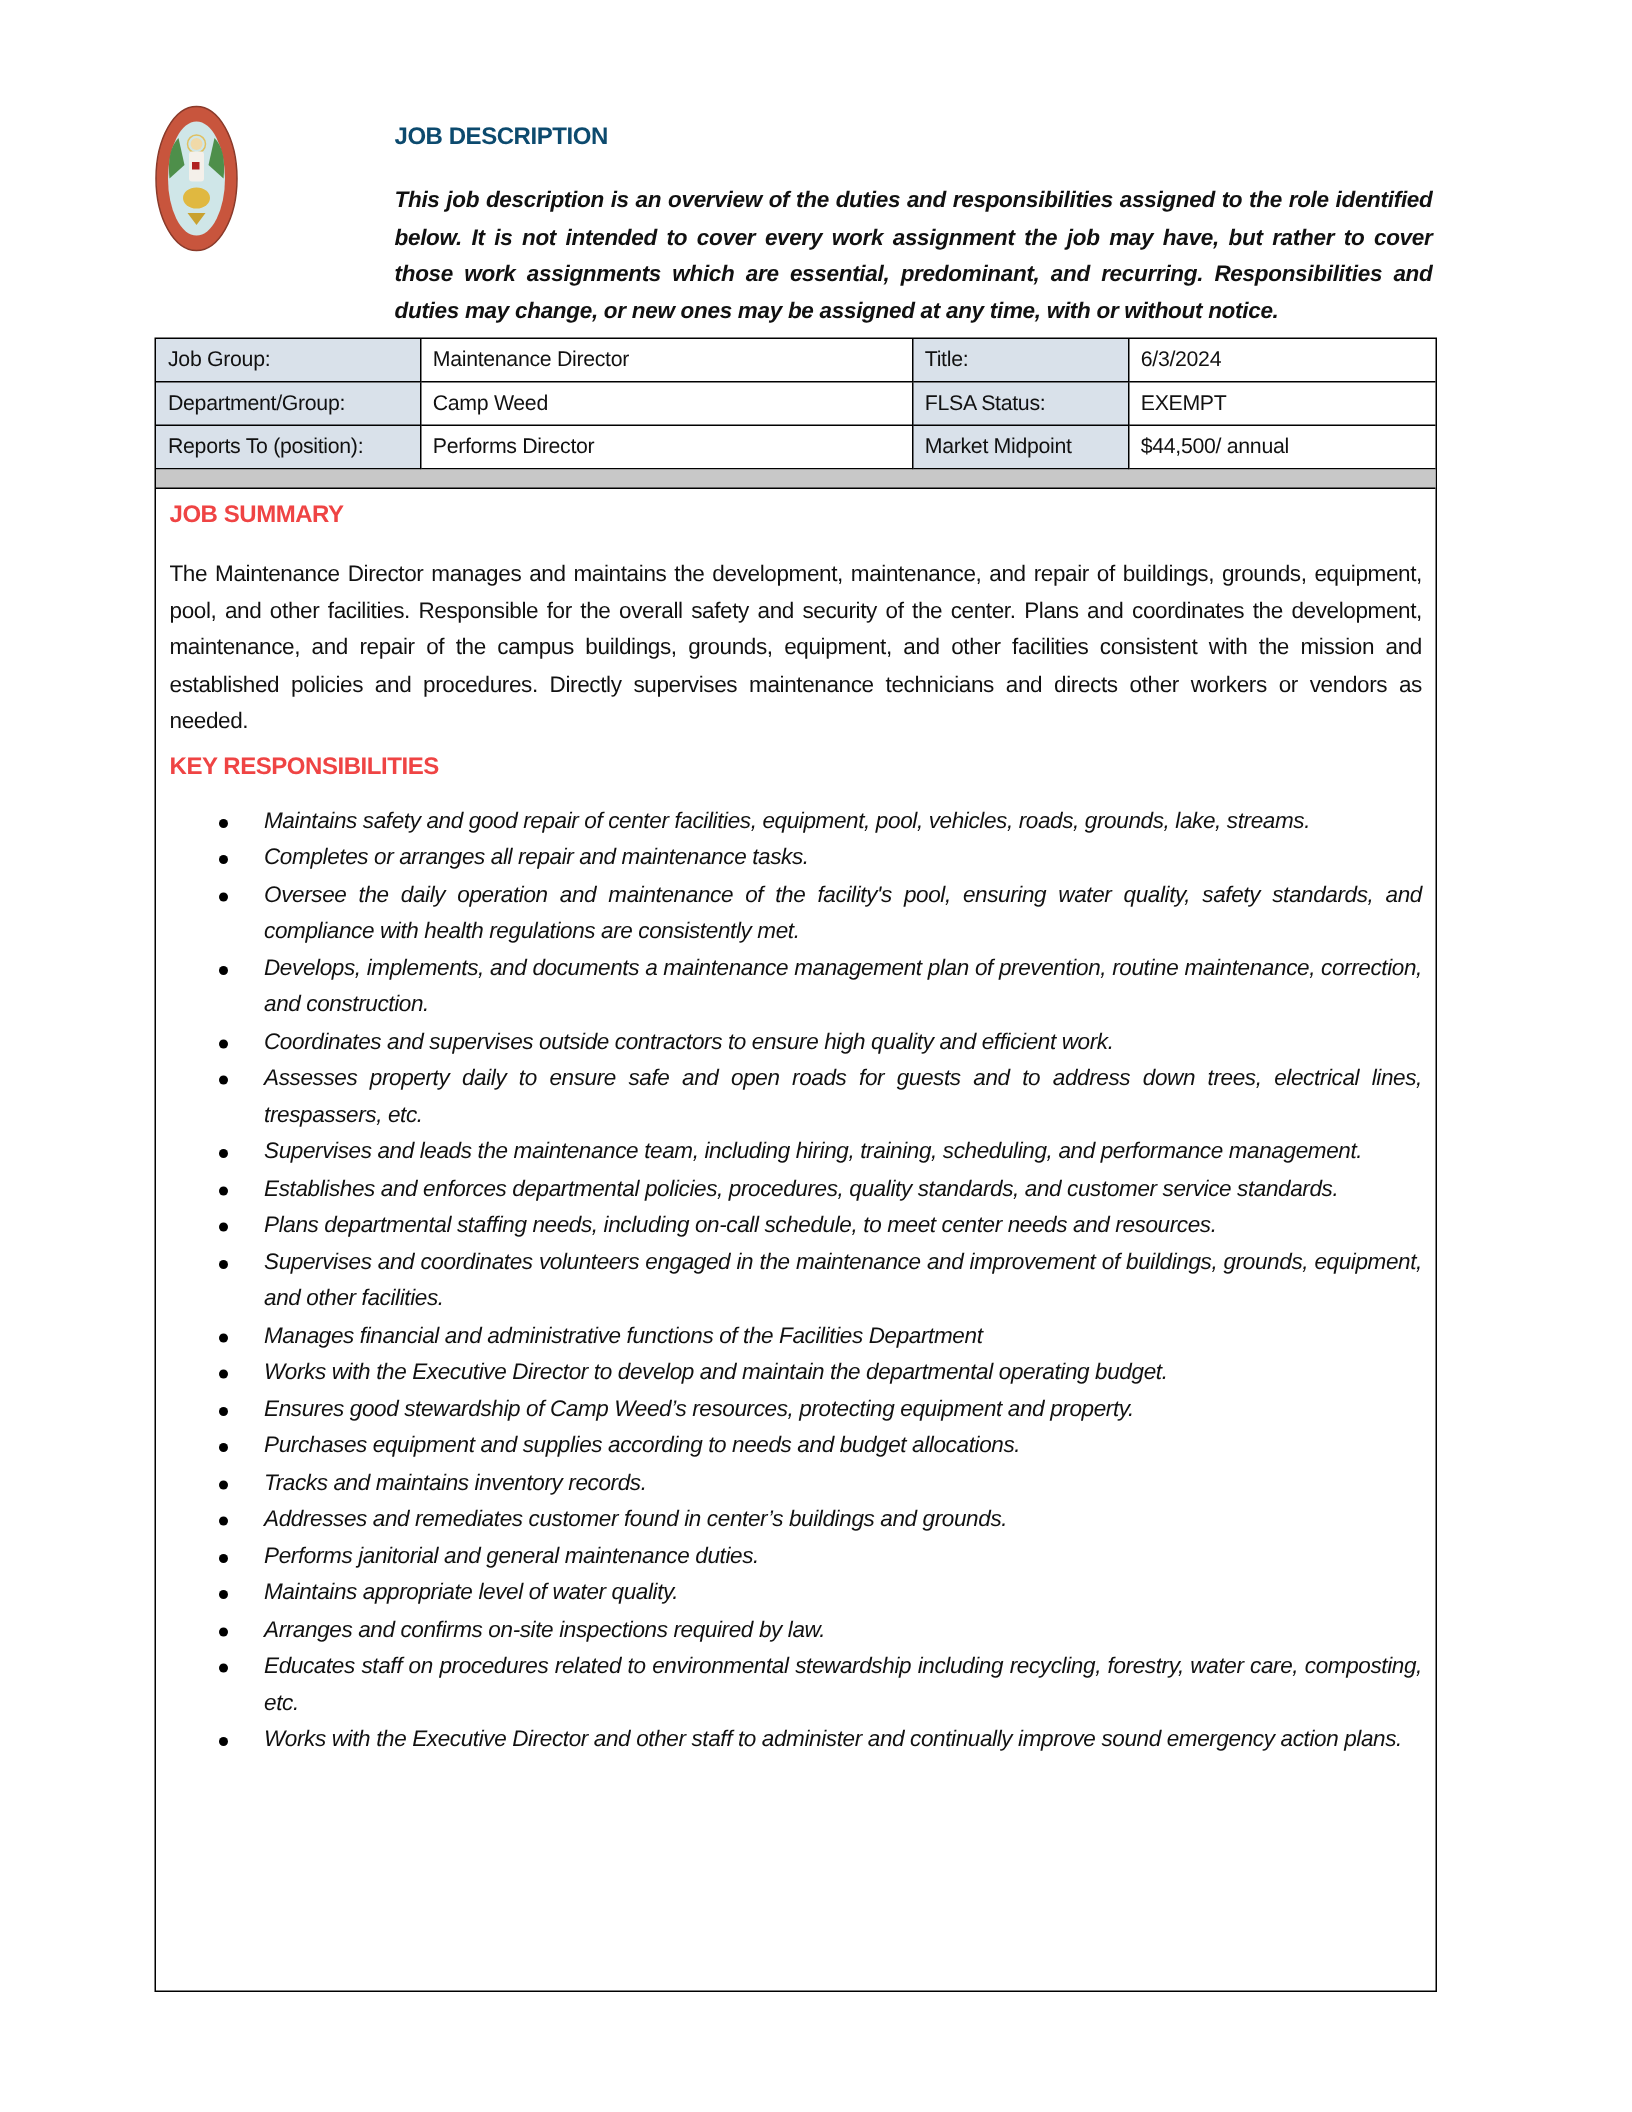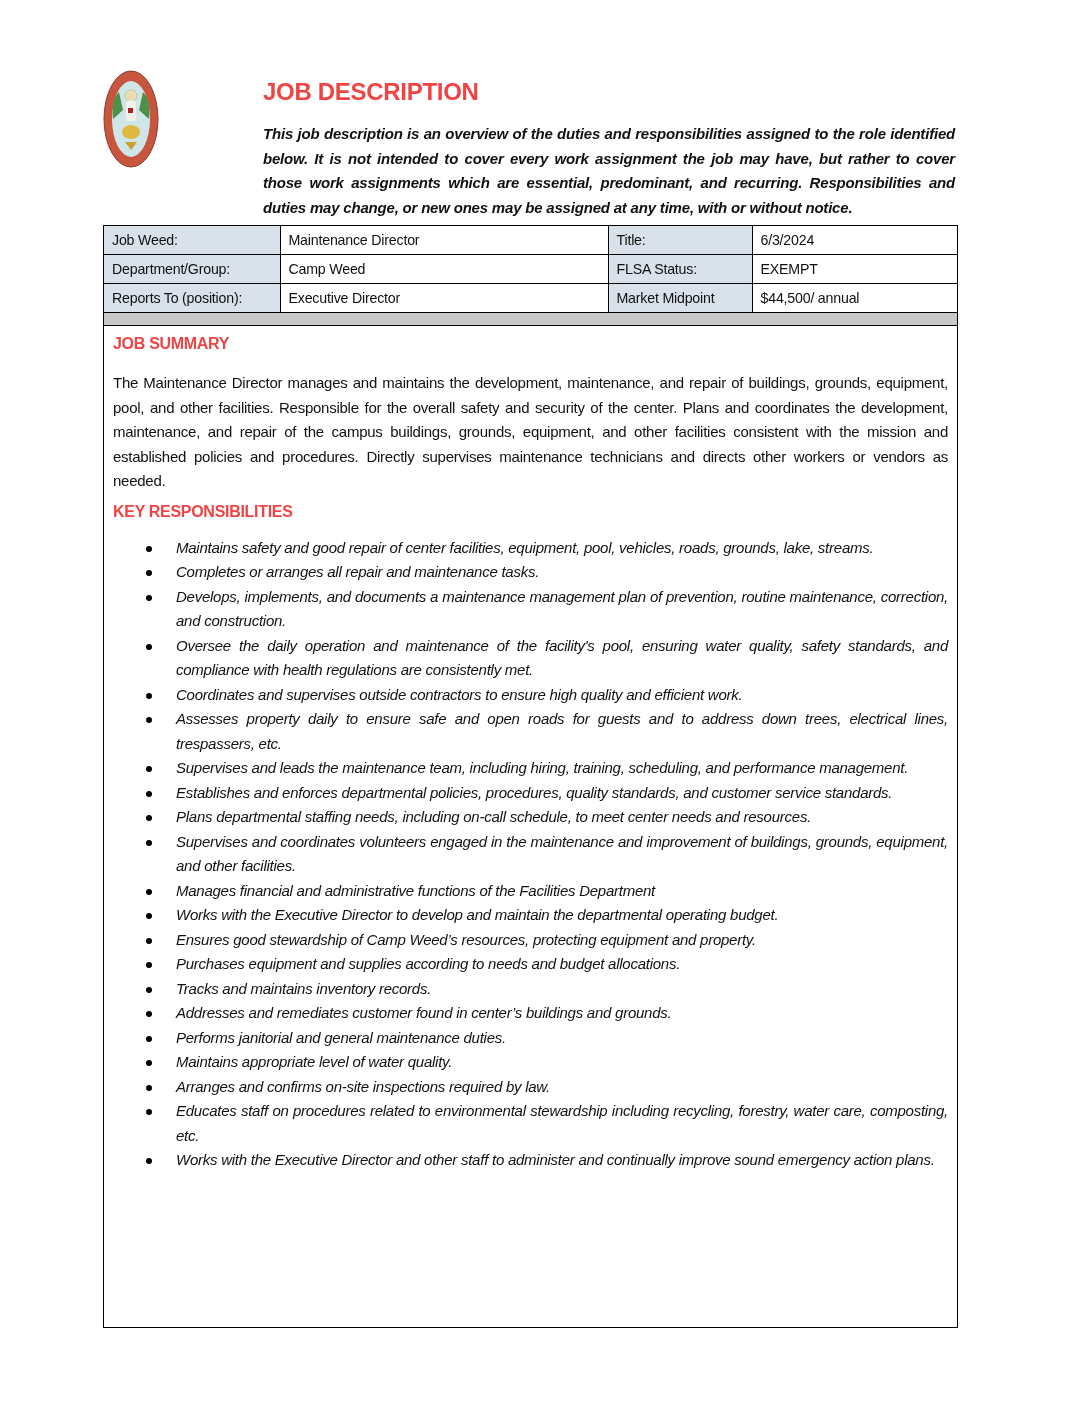--- a/index.html
+++ b/index.html
@@ -7,21 +7,21 @@
       width: 1088px; height: 1408px; position: relative; overflow: hidden;
       font-family: "Liberation Sans", sans-serif; color: #111;
     }
     .seal {
       position: absolute; left: 103px; top: 70px; width: 56px; height: 98px;
     }
     .header {
       position: absolute; left: 263px; top: 78px; width: 692px;
     }
     .doc-title {
-      font-size: 24px; font-weight: bold; color: #ef4444; letter-spacing: -0.3px;
+      font-size: 16px; font-weight: bold; color: #0c4a6e; letter-spacing: -0.3px;
       margin: 0 0 16px 0; line-height: 28px;
     }
     .intro {
       font-style: italic; font-weight: bold; font-size: 15px; line-height: 24.5px;
       text-align: justify; color: #111; margin: 0; letter-spacing: -0.2px;
     }
     .frame {
       position: absolute; left: 103px; top: 225px; width: 855px; height: 1103px;
       border: 1.5px solid #000; box-sizing: border-box;
     }
@@ -85,51 +85,51 @@
 <div class="frame">
   <table class="info">
     <colgroup>
       <col style="width:176px">
         <col style="width:328px">
         <col style="width:144px">
         <col>
     </colgroup>
     <tbody>
         <tr>
-      <td class="lbl">Job Weed:</td>
+      <td class="lbl">Job Group:</td>
       <td>Maintenance Director</td>
       <td class="lbl">Title:</td>
       <td>6/3/2024</td>
     </tr>
     <tr>
       <td class="lbl">Department/Group:</td>
       <td>Camp Weed</td>
       <td class="lbl">FLSA Status:</td>
       <td>EXEMPT</td>
     </tr>
     <tr>
       <td class="lbl">Reports To (position):</td>
-      <td>Executive Director</td>
+      <td>Performs Director</td>
       <td class="lbl">Market Midpoint</td>
       <td>$44,500/ annual</td>
     </tr>
   </tbody>
     </table>
   <div class="gray-bar"></div>
 
   <div class="section">
     <h2 class="sec-h">JOB SUMMARY</h2>
     <p class="summary">The Maintenance Director manages and maintains the development, maintenance, and repair of buildings, grounds, equipment, pool, and other facilities. Responsible for the overall safety and security of the center. Plans and coordinates the development, maintenance, and repair of the campus buildings, grounds, equipment, and other facilities consistent with the mission and established policies and procedures. Directly supervises maintenance technicians and directs other workers or vendors as needed.</p>
 
     <h2 class="sec-h sec-h2">KEY RESPONSIBILITIES</h2>
     <ul class="resp" id="resp-list">
         <li><span class="bullet"></span><span>Maintains safety and good repair of center facilities, equipment, pool, vehicles, roads, grounds, lake, streams.</span></li>
         <li><span class="bullet"></span><span>Completes or arranges all repair and maintenance tasks.</span></li>
+        <li><span class="bullet"></span><span>Oversee the daily operation and maintenance of the facility's pool, ensuring water quality, safety standards, and compliance with health regulations are consistently met.</span></li>
         <li><span class="bullet"></span><span>Develops, implements, and documents a maintenance management plan of prevention, routine maintenance, correction, and construction.</span></li>
-        <li><span class="bullet"></span><span>Oversee the daily operation and maintenance of the facility's pool, ensuring water quality, safety standards, and compliance with health regulations are consistently met.</span></li>
         <li><span class="bullet"></span><span>Coordinates and supervises outside contractors to ensure high quality and efficient work.</span></li>
         <li><span class="bullet"></span><span>Assesses property daily to ensure safe and open roads for guests and to address down trees, electrical lines, trespassers, etc.</span></li>
         <li><span class="bullet"></span><span>Supervises and leads the maintenance team, including hiring, training, scheduling, and performance management.</span></li>
         <li><span class="bullet"></span><span>Establishes and enforces departmental policies, procedures, quality standards, and customer service standards.</span></li>
         <li><span class="bullet"></span><span>Plans departmental staffing needs, including on-call schedule, to meet center needs and resources.</span></li>
         <li><span class="bullet"></span><span>Supervises and coordinates volunteers engaged in the maintenance and improvement of buildings, grounds, equipment, and other facilities.</span></li>
         <li><span class="bullet"></span><span>Manages financial and administrative functions of the Facilities Department</span></li>
         <li><span class="bullet"></span><span>Works with the Executive Director to develop and maintain the departmental operating budget.</span></li>
         <li><span class="bullet"></span><span>Ensures good stewardship of Camp Weed’s resources, protecting equipment and property.</span></li>
         <li><span class="bullet"></span><span>Purchases equipment and supplies according to needs and budget allocations.</span></li>

